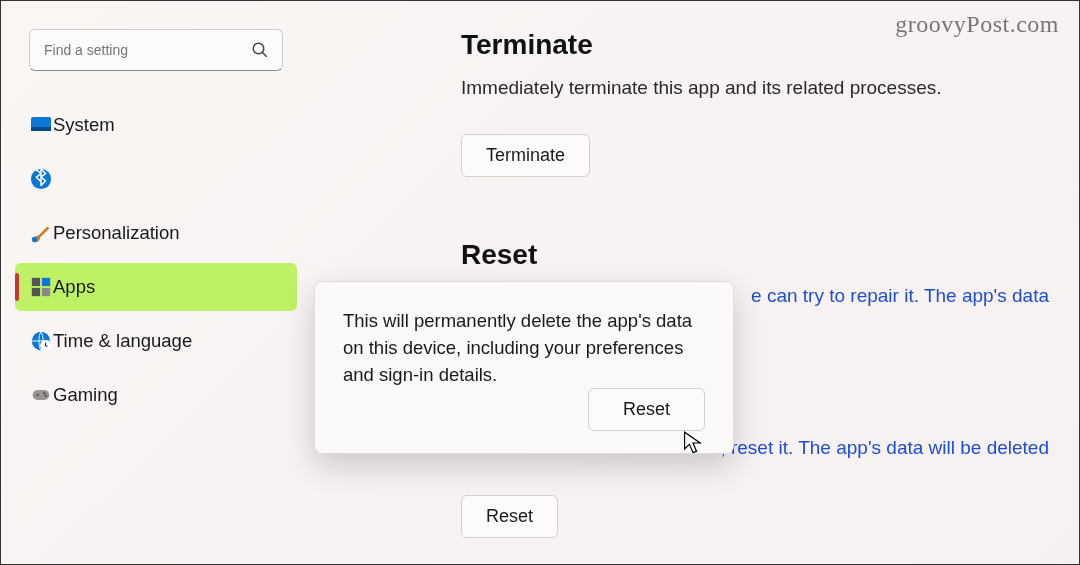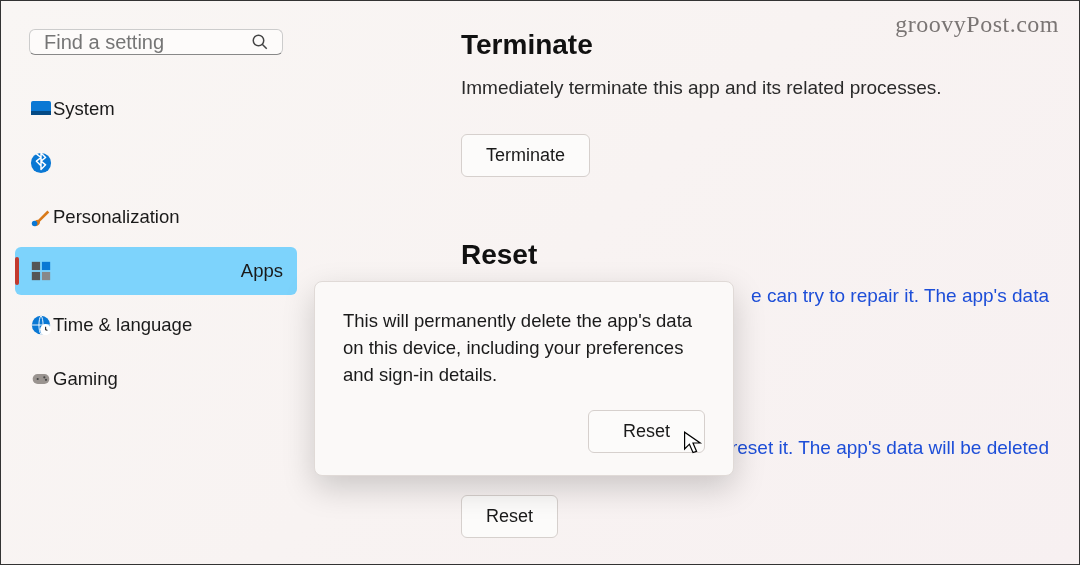--- a/index.html
+++ b/index.html
@@ -19,27 +19,27 @@
     .sidebar {
       width: 310px;
       padding: 28px 0 0 0;
       flex-shrink: 0;
     }
     .search-wrap {
       padding: 0 28px 18px 28px;
     }
     .search {
       width: 100%;
-      height: 26px;
+      height: 42px;
       border: 1px solid #ccc;
       border-bottom: 1.5px solid #888;
       border-radius: 6px;
       background: #fdfbfa;
       padding: 0 40px 0 14px;
-      font-size: 20px;
+      font-size: 14px;
       color: #555;
       position: relative;
     }
     .search-box { position: relative; }
     .search-icon {
       position: absolute;
       right: 14px;
       top: 50%;
       transform: translateY(-50%);
       width: 18px; height: 18px;
@@ -52,22 +52,21 @@
       gap: 0;
       padding: 12px 14px;
       border-radius: 6px;
       font-size: 18.5px;
       color: #1a1a1a;
       cursor: pointer;
       position: relative;
       margin-bottom: 6px;
     }
     .nav-item.active {
-      background: #7dd3fc;
-      justify-content: space-between;
+      background: #bef264;
     }
     .nav-item.active::before {
       content: "";
       position: absolute;
       left: 0px;
       top: 10px;
       bottom: 10px;
       width: 3.5px;
       background: #c23a2e;
       border-radius: 3px;
@@ -117,21 +116,20 @@
       border: 1px solid #e0dad7;
       border-radius: 8px;
       box-shadow: 0 12px 32px rgba(0,0,0,0.18);
       padding: 26px 28px 22px 28px;
       z-index: 10;
     }
     .popup-text {
       font-size: 18.5px;
       color: #1a1a1a;
       line-height: 1.45;
-      margin-bottom: 22px;
     }
     .popup-actions { text-align: right; }
     .cursor {
       position: absolute;
       left: 682px;
       top: 430px;
       z-index: 20;
       pointer-events: none;
     }
     .watermark {

